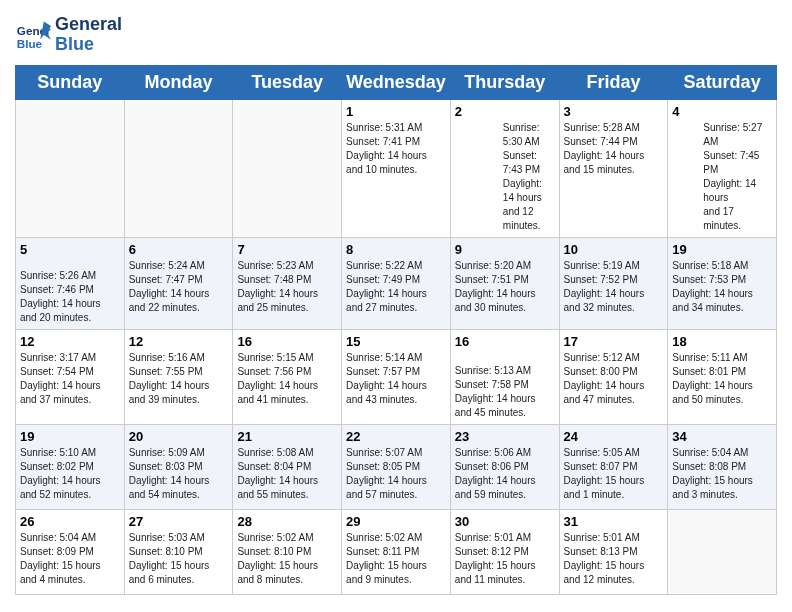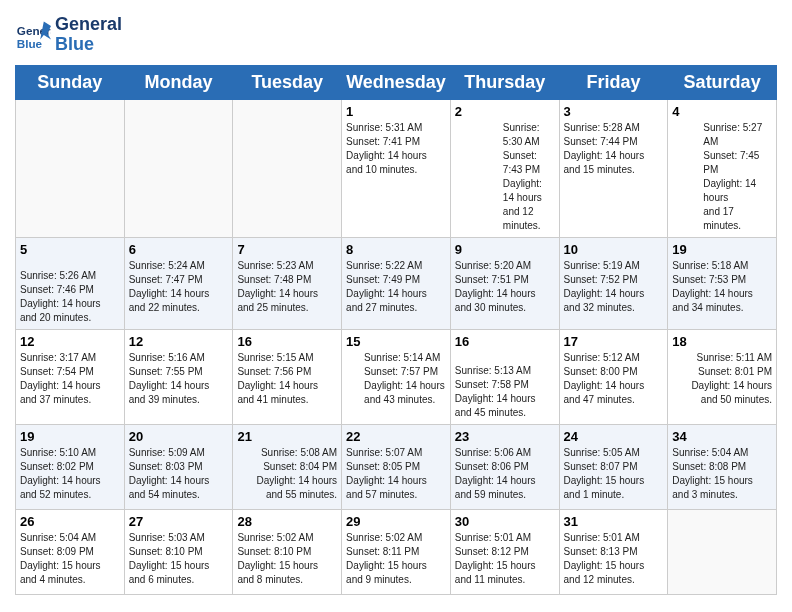--- a/index.html
+++ b/index.html
@@ -213,42 +213,42 @@
         </td>
         <td>
           <span class="day-num">16</span>
           <div class="day-info" style="white-space: pre-line;">Sunrise: 5:15 AM
 Sunset: 7:56 PM
 Daylight: 14 hours
 and 41 minutes.</div>
         </td>
         <td>
           <span class="day-num">15</span>
-          <div class="day-info" style="white-space: pre-line; margin-left: 18px;">Sunrise: 5:14 AM
+          <div class="day-info" style="white-space: pre-line;">Sunrise: 5:14 AM
 Sunset: 7:57 PM
 Daylight: 14 hours
 and 43 minutes.</div>
         </td>
         <td>
           <span class="day-num">16</span>
           <div class="day-info" style="white-space: pre-line; margin-top: 15px;">Sunrise: 5:13 AM
 Sunset: 7:58 PM
 Daylight: 14 hours
 and 45 minutes.</div>
         </td>
         <td>
           <span class="day-num">17</span>
           <div class="day-info" style="white-space: pre-line;">Sunrise: 5:12 AM
 Sunset: 8:00 PM
 Daylight: 14 hours
 and 47 minutes.</div>
         </td>
         <td>
           <span class="day-num">18</span>
-          <div class="day-info" style="white-space: pre-line; text-align: right;">Sunrise: 5:11 AM
+          <div class="day-info" style="white-space: pre-line;">Sunrise: 5:11 AM
 Sunset: 8:01 PM
 Daylight: 14 hours
 and 50 minutes.</div>
         </td>
       </tr>
       <tr>
         <td>
           <span class="day-num">19</span>
           <div class="day-info" style="white-space: pre-line;">Sunrise: 5:10 AM
 Sunset: 8:02 PM
@@ -257,21 +257,21 @@
         </td>
         <td>
           <span class="day-num">20</span>
           <div class="day-info" style="white-space: pre-line;">Sunrise: 5:09 AM
 Sunset: 8:03 PM
 Daylight: 14 hours
 and 54 minutes.</div>
         </td>
         <td>
           <span class="day-num">21</span>
-          <div class="day-info" style="white-space: pre-line; text-align: right;">Sunrise: 5:08 AM
+          <div class="day-info" style="white-space: pre-line;">Sunrise: 5:08 AM
 Sunset: 8:04 PM
 Daylight: 14 hours
 and 55 minutes.</div>
         </td>
         <td>
           <span class="day-num">22</span>
           <div class="day-info" style="white-space: pre-line;">Sunrise: 5:07 AM
 Sunset: 8:05 PM
 Daylight: 14 hours
 and 57 minutes.</div>

